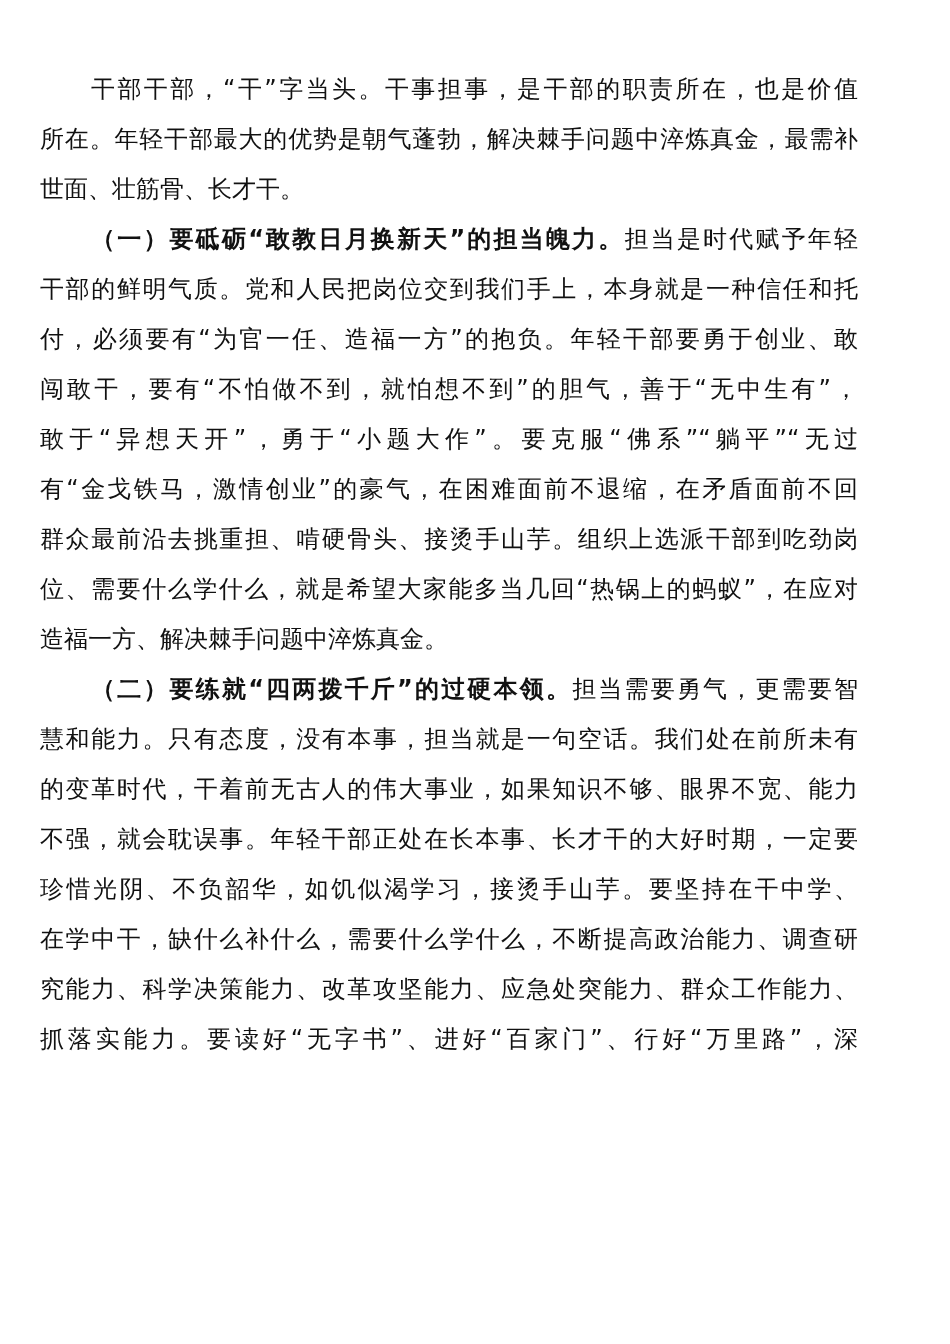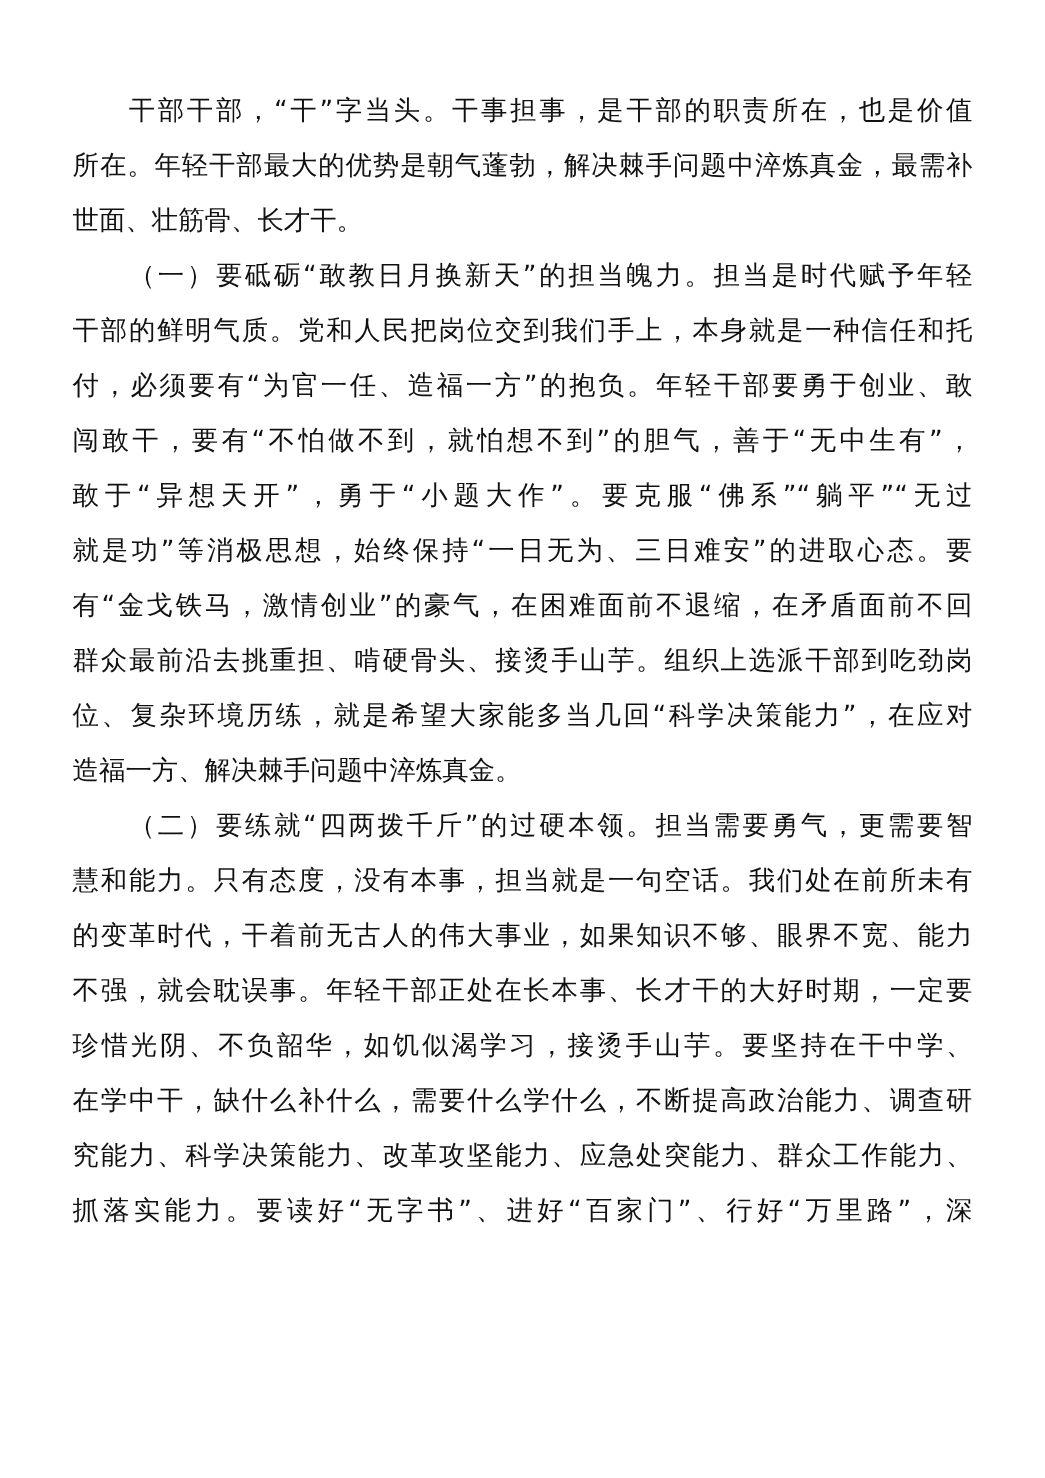--- a/index.html
+++ b/index.html
@@ -10,67 +10,65 @@
     body {
       width: 950px;
       height: 1344px;
       overflow: hidden;
       position: relative;
       font-family: "DejaVu Sans", "Liberation Sans", sans-serif;
       color: #111111;
     }
     .page {
       position: absolute;
-      left: 66px;
+      left: 40px;
       top: 70px;
       width: 818px;
-      margin-top: 11px;
     }
     .line {
       display: block;
       height: 50px;
       line-height: 38px;
       font-size: 24px;
       white-space: nowrap;
       text-align: justify;
       text-align-last: justify;
       overflow: visible;
     }
     .line.last {
       text-align-last: left;
     }
     .line.indent {
       padding-left: 51px;
     }
     .bold {
-      font-weight: normal;
+      font-weight: bold;
     }
     .para { display: block; }
   </style>
 </head>
 <body>
 
 <div class="page">
 
   <div class="para">
     <span class="line indent">干部干部，“干”字当头。干事担事，是干部的职责所在，也是价值</span>
     <span class="line">所在。年轻干部最大的优势是朝气蓬勃，解决棘手问题中淬炼真金，最需补</span>
     <span class="line last">世面、壮筋骨、长才干。</span>
   </div>
 
   <div class="para">
     <span class="line indent"><span class="bold">（一）要砥砺“敢教日月换新天”的担当魄力。</span><span>担当是时代赋予年轻</span></span>
     <span class="line">干部的鲜明气质。党和人民把岗位交到我们手上，本身就是一种信任和托</span>
     <span class="line">付，必须要有“为官一任、造福一方”的抱负。年轻干部要勇于创业、敢</span>
     <span class="line">闯敢干，要有“不怕做不到，就怕想不到”的胆气，善于“无中生有”，</span>
     <span class="line">敢于“异想天开”，勇于“小题大作”。要克服“佛系”“躺平”“无过</span>
-    <span class="line">就是功”等消极思想，始终保持“一日无为、三日难安”的进取心态。要</span>
     <span class="line">有“金戈铁马，激情创业”的豪气，在困难面前不退缩，在矛盾面前不回</span>
     <span class="line">群众最前沿去挑重担、啃硬骨头、接烫手山芋。组织上选派干部到吃劲岗</span>
-    <span class="line">位、复杂环境历练，就是希望大家能多当几回“科学决策能力”，在应对</span>
+    <span class="line">位、需要什么学什么，就是希望大家能多当几回“热锅上的蚂蚁”，在应对</span>
     <span class="line last">造福一方、解决棘手问题中淬炼真金。</span>
   </div>
 
   <div class="para">
     <span class="line indent"><span class="bold">（二）要练就“四两拨千斤”的过硬本领。</span><span>担当需要勇气，更需要智</span></span>
     <span class="line">慧和能力。只有态度，没有本事，担当就是一句空话。我们处在前所未有</span>
     <span class="line">的变革时代，干着前无古人的伟大事业，如果知识不够、眼界不宽、能力</span>
     <span class="line">不强，就会耽误事。年轻干部正处在长本事、长才干的大好时期，一定要</span>
     <span class="line">珍惜光阴、不负韶华，如饥似渴学习，接烫手山芋。要坚持在干中学、</span>
     <span class="line">在学中干，缺什么补什么，需要什么学什么，不断提高政治能力、调查研</span>

